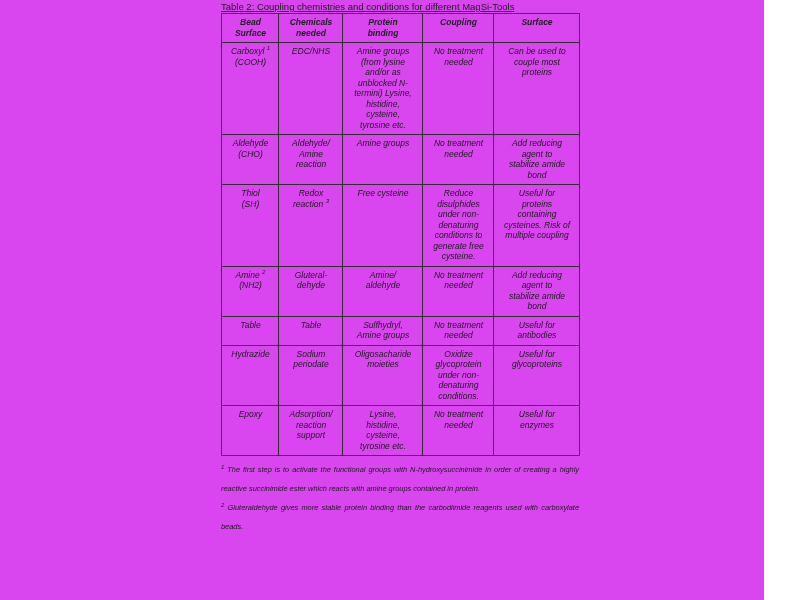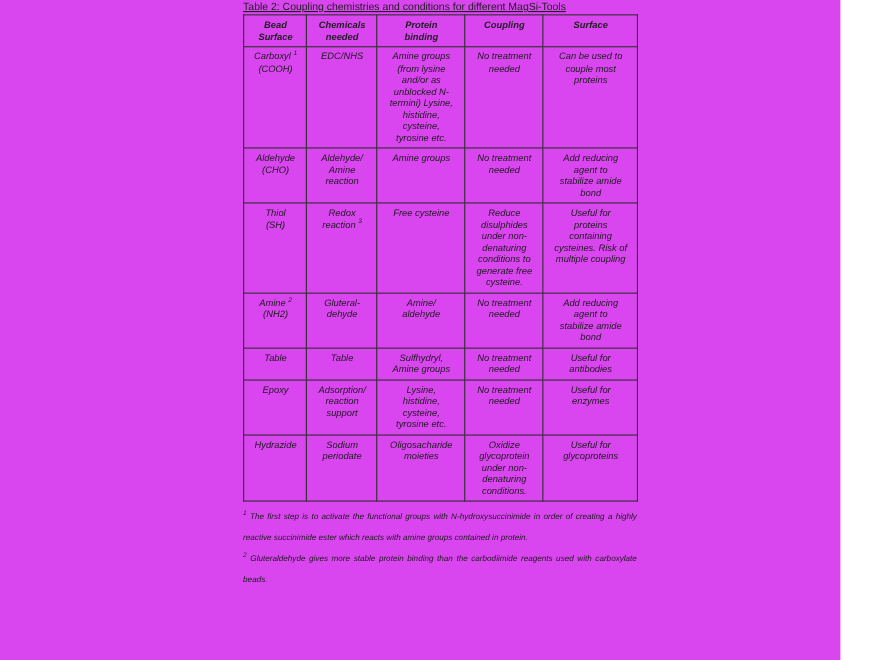--- a/index.html
+++ b/index.html
@@ -102,32 +102,32 @@
             <td>Add reducing<br>agent  to<br>stabilize amide<br>bond</td>
           </tr>
           <tr>
             <td>Table</td>
             <td>Table</td>
             <td>Sulfhydryl,<br>Amine groups</td>
             <td>No treatment<br>needed</td>
             <td>Useful for<br>antibodies</td>
           </tr>
           <tr>
+            <td>Hydrazide</td>
+            <td>Sodium<br>periodate</td>
+            <td>Oligosacharide<br>moieties</td>
+            <td>Oxidize<br>glycoprotein<br>under non-<br>denaturing<br>conditions.</td>
+            <td>Useful for<br>glycoproteins</td>
+          </tr>
+          <tr>
             <td>Epoxy</td>
             <td>Adsorption/<br>reaction<br>support</td>
             <td>Lysine,<br>histidine,<br>cysteine,<br>tyrosine etc.</td>
             <td>No treatment<br>needed</td>
             <td>Useful for<br>enzymes</td>
-          </tr>
-          <tr>
-            <td>Hydrazide</td>
-            <td>Sodium<br>periodate</td>
-            <td>Oligosacharide<br>moieties</td>
-            <td>Oxidize<br>glycoprotein<br>under non-<br>denaturing<br>conditions.</td>
-            <td>Useful for<br>glycoproteins</td>
           </tr>
         </tbody>
     </table>
 
     <div class="footnotes">
       <p class="fn italic"><sup>1</sup> The first step is to activate the functional groups with N-hydroxysuccinimide in order of  creating a highly reactive succinimide ester which reacts with amine groups contained in protein.</p>
       <p class="fn italic"><sup>2</sup> Gluteraldehyde gives more stable protein binding than the carbodiimide reagents used with carboxylate beads.</p>
     </div>
 
   </div>

